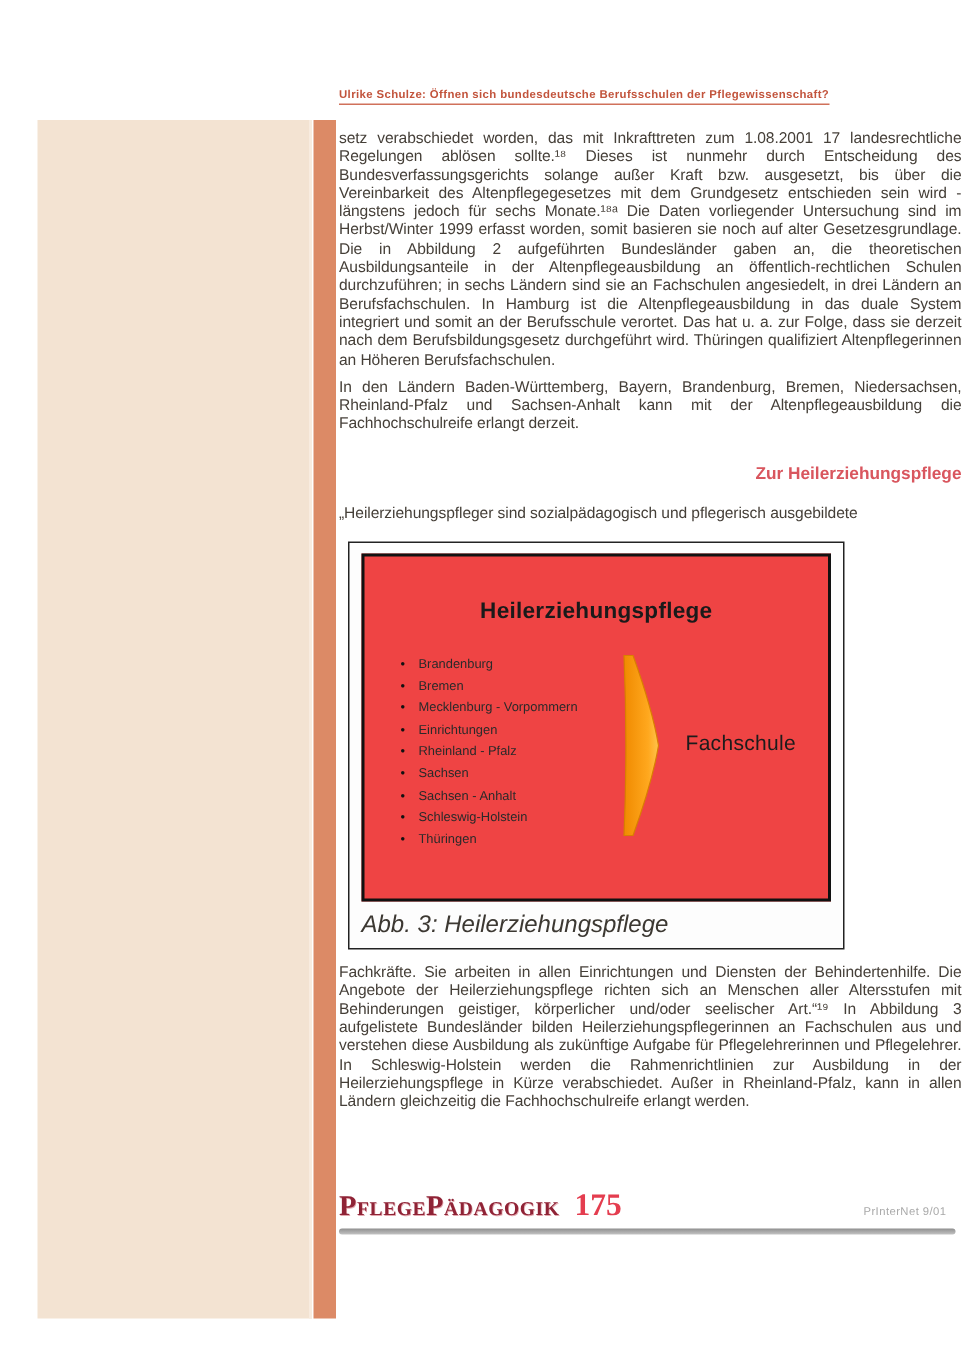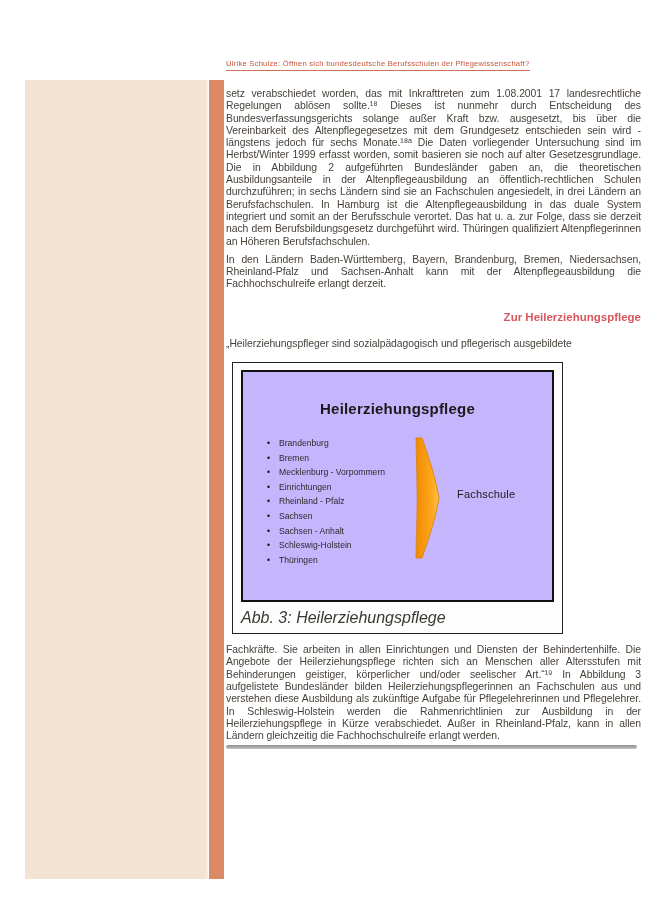--- a/index.html
+++ b/index.html
@@ -21,21 +21,21 @@
     position: absolute; left: 209px; top: 80px;
     width: 15px; height: 799px;
     background: #dc8a66;
   }
   .content {
     position: absolute; left: 226px; top: 52px;
     width: 415px;
   }
   .running-head {
     display: inline-block;
-    font-size: 7.6px; font-weight: normal; letter-spacing: 0.25px;
+    font-size: 7.6px; font-weight: bold; letter-spacing: 0.25px;
     color: #c2543c;
     border-bottom: 1.5px solid #d0715a;
     padding-bottom: 2px;
   }
   .para {
     font-size: 10.4px; line-height: 12.3px;
     text-align: justify;
     letter-spacing: -0.05px;
     margin: 0;
   }
@@ -51,41 +51,41 @@
   .figure-outer {
     margin-top: 12px; margin-left: 6px;
     width: 313px;
     border: 1.5px solid #222;
     background: #fdfdfd;
     padding: 7px 8px 4px 8px;
   }
   .figure-panel {
     position: relative;
     border: 2px solid #111;
-    background: #c4b5fd;
+    background: #ef4444;
     height: 228px;
   }
   .figure-title {
     text-align: center;
     margin-top: 28px;
     font-size: 15px; font-weight: bold;
     color: #1a1a1a;
     letter-spacing: 0.2px;
   }
   .figure-list {
     position: absolute; left: 24px; top: 66px;
     margin: 0; padding: 0; list-style: none;
     font-size: 8.6px; color: #2a2a2a;
   }
   .figure-list li { margin-bottom: 4.6px; white-space: nowrap; }
   .bullet-dot { display: inline-block; width: 12px; color: #111; }
   .arrow-wrap { position: absolute; left: 170px; top: 64px; }
   .arrow-label {
     position: absolute; left: 214px; top: 116px;
-    font-size: 11px; color: #1c1c1c; letter-spacing: 0.2px;
+    font-size: 14px; color: #1c1c1c; letter-spacing: 0.2px;
   }
   .figure-caption {
     margin-top: 7px; margin-bottom: 2px;
     font-style: italic;
     font-size: 16px; color: #3c3832;
   }
   .p4 { margin-top: 10px; }
   .footer-row {
     margin-top: 50px;
     display: flex; align-items: baseline;
@@ -164,15 +164,20 @@
       </div>
 
       <div class="arrow-label">Fachschule</div>
     </div>
 
     <div class="figure-caption">Abb. 3: Heilerziehungspflege</div>
   </div>
 
   <p class="para p4">Fachkräfte. Sie arbeiten in allen Einrichtungen und Diensten der Behindertenhilfe. Die Angebote der Heilerziehungspflege richten sich an Menschen aller Altersstufen mit Behinderungen geistiger, körperlicher und/oder seelischer Art.“¹⁹ In Abbildung 3 aufgelistete Bundesländer bilden Heilerziehungspflegerinnen an Fachschulen aus und verstehen diese Ausbildung als zukünftige Aufgabe für Pflegelehrerinnen und Pflegelehrer. In Schleswig-Holstein werden die Rahmenrichtlinien zur Ausbildung in der Heilerziehungspflege in Kürze verabschiedet. Außer in Rheinland-Pfalz, kann in allen Ländern gleichzeitig die Fachhochschulreife erlangt werden.</p>
 
+  <div class="footer-row">
+    <span class="brand">PflegePädagogik</span>
+    <span class="page-number">175</span>
+    <span class="issue">PrInterNet 9/01</span>
+  </div>
   <div class="edge-rule"></div>
 
 </div>
 
 </body></html>

